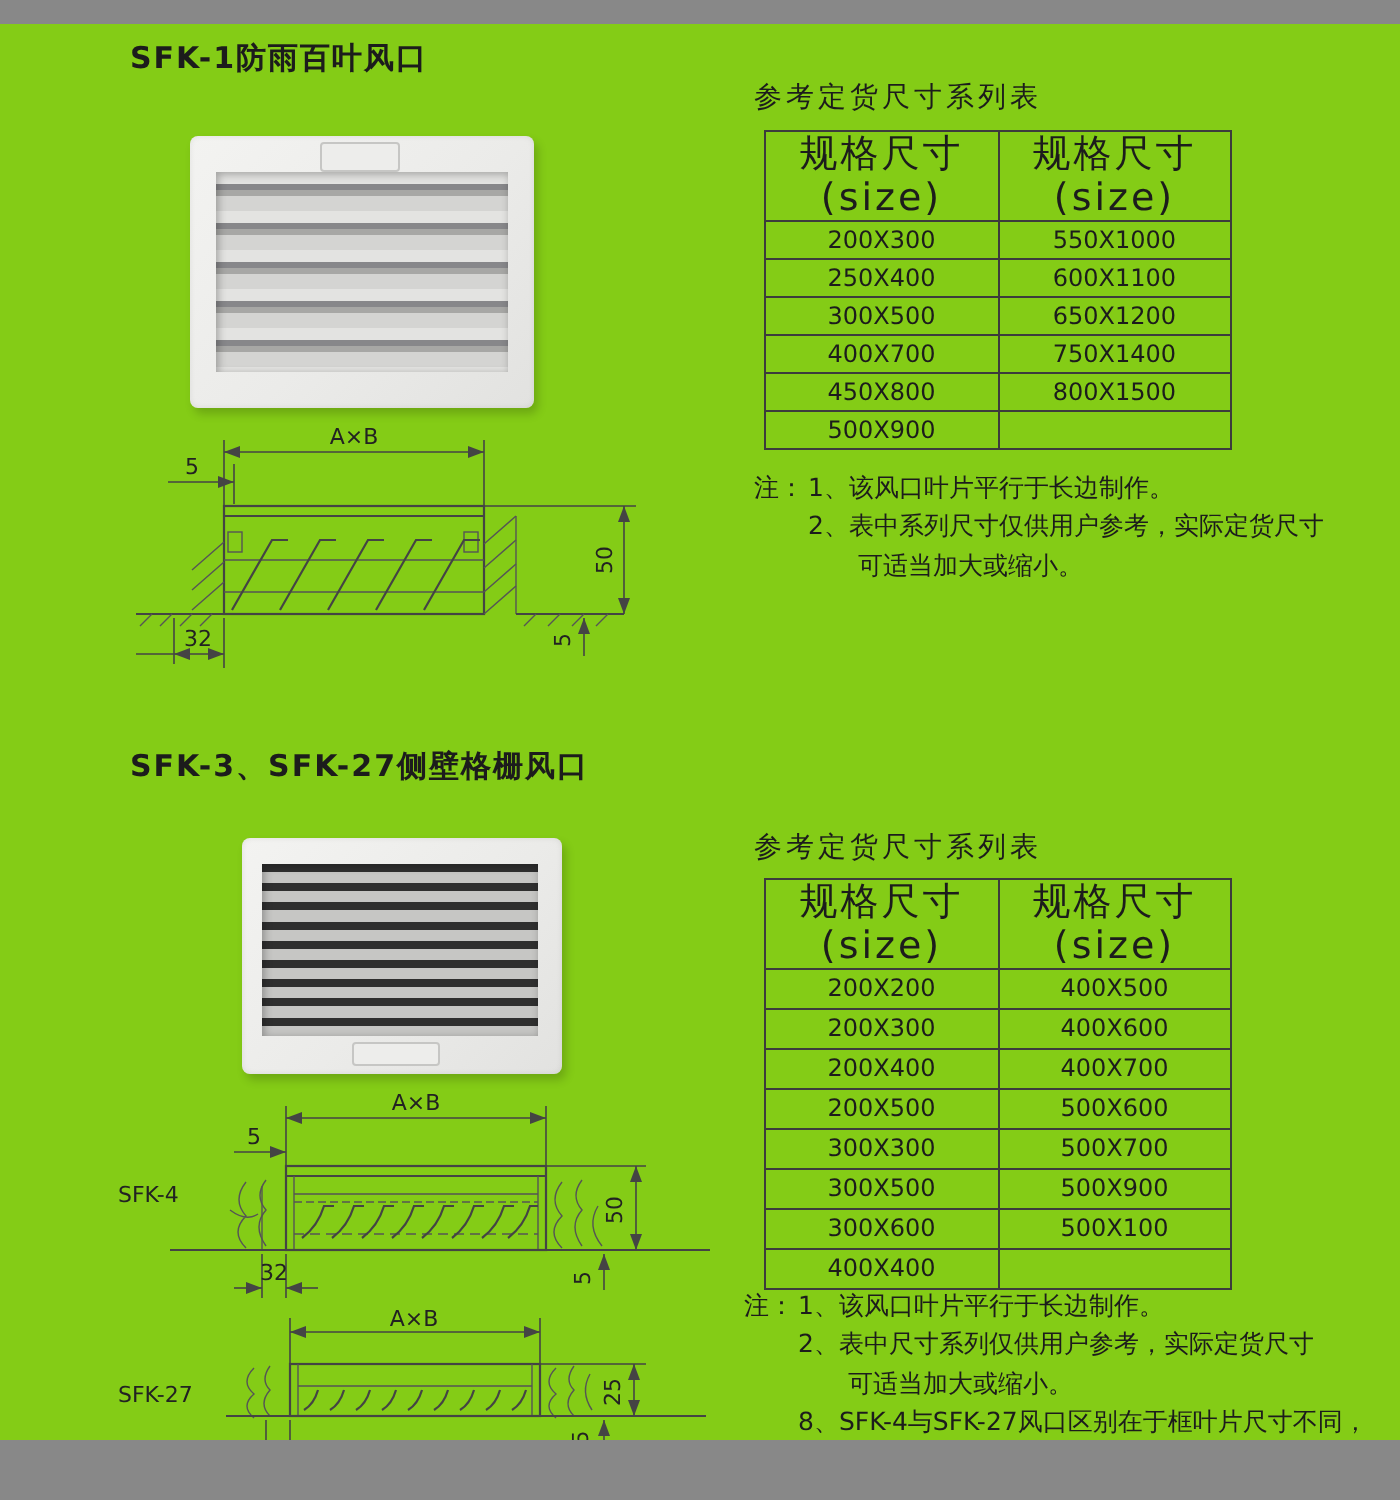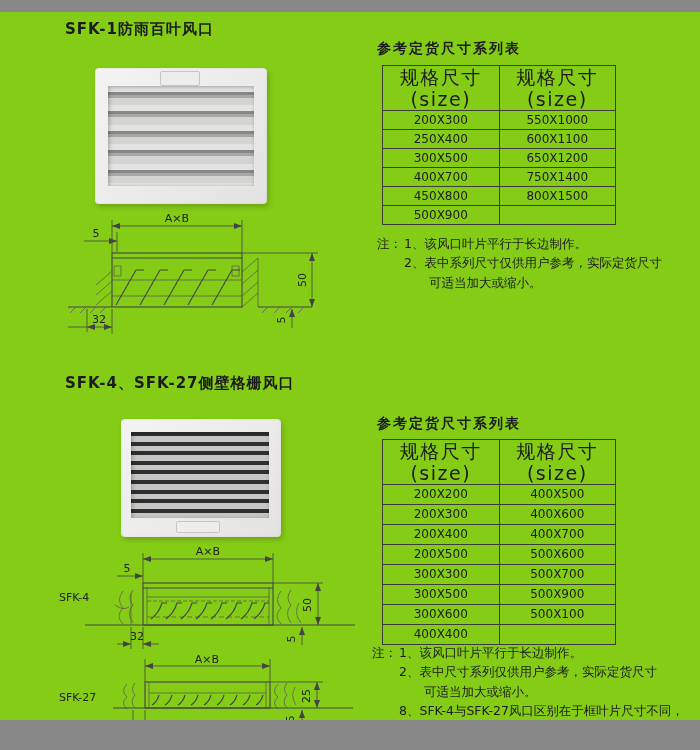--- a/index.html
+++ b/index.html
@@ -2,21 +2,21 @@
 <html><head>
 <meta charset="utf-8">
 <style>
   html,body{margin:0;padding:0;background:#888;}
   .page{
     position:relative;width:700px;height:708px;background:#84cc16;
     font-family:"DejaVu Sans","Liberation Sans",sans-serif;color:#1c1c1c;
     overflow:hidden;margin:12px auto;
   }
   .sec-title{position:absolute;font-size:15px;font-weight:bold;letter-spacing:1px;white-space:nowrap;}
-  .tbl-title{position:absolute;font-size:14px;font-weight:bold;letter-spacing:2px;white-space:nowrap;}
+  .tbl-title{position:absolute;font-size:14px;font-weight:normal;letter-spacing:2px;white-space:nowrap;}
   table.size{position:absolute;border-collapse:collapse;table-layout:fixed;width:234px;}
   table.size th, table.size td{
     border:1px solid #3c3c3c;text-align:center;padding:0;
     font-size:12px;height:18px;line-height:18px;font-weight:normal;
   }
   table.size th{height:22px;line-height:22px;letter-spacing:1.5px;font-size:19px;}
   table.size.t2 td{height:19px;line-height:19px;}
   .notes{position:absolute;font-size:12.5px;line-height:1.55;display:flex;}
   .notes .nlabel{white-space:nowrap;}
   .notes .nlines{margin-left:2px;}
@@ -141,21 +141,21 @@
 
   <div class="notes" style="left:377px;top:222px;">
     <div class="nlabel">注：</div>
     <div class="nlines">
       <div class="nline">1、该风口叶片平行于长边制作。</div>
       <div class="nline">2、表中系列尺寸仅供用户参考，实际定货尺寸</div>
       <div class="nline cont">可适当加大或缩小。</div>
     </div>
   </div>
 
-  <div class="sec-title" style="left:65px;top:362px;">SFK-4、SFK-27侧壁格栅风口</div>
+  <div class="sec-title" style="left:65px;top:362px;">SFK-3、SFK-27侧壁格栅风口</div>
 
   <div class="photo ph2" style="left:121px;top:407px;width:160px;height:118px;">
     <div class="opening"></div>
     <div class="tab" style="left:55px;bottom:4px;width:42px;height:10px;"></div>
   </div>
 
   <svg style="left:55px;top:533px;" width="312" height="108" viewBox="0 0 312 108">
     <defs>
       <marker id="a2" markerWidth="9" markerHeight="8" refX="8" refY="3" orient="auto-start-reverse" markerUnits="userSpaceOnUse">
         <path d="M0,0 L8,3 L0,6 z" fill="#444"></path>

